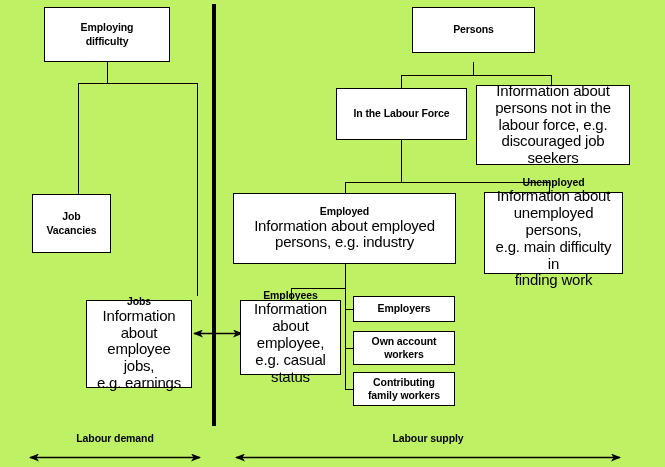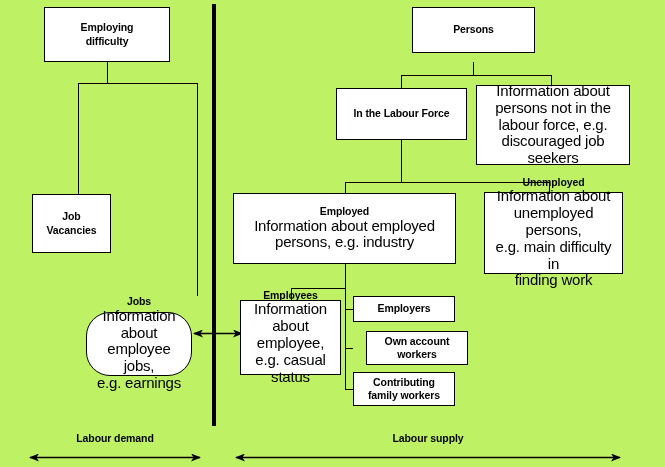--- a/index.html
+++ b/index.html
@@ -116,21 +116,21 @@
     </div>
   </div>
 
   <div class="node two-line-title" style="left:32px;top:194px;width:79px;height:59px;">
     <div class="ttl">
       <span>Job</span><br>
       <span>Vacancies</span>
     </div>
   </div>
 
-  <div class="node" style="left:86px;top:312px;width:106px;height:64px;border-radius:24px;">
+  <div class="node" style="left:86px;top:300px;width:106px;height:88px;">
     <div class="ttl">Jobs</div>
     <div class="desc">
       <span>Information about</span><br>
       <span>employee jobs,</span><br>
       <span>e.g. earnings</span>
     </div>
   </div>
 
   <div class="node" style="left:412px;top:7px;width:123px;height:46px;">
     <div class="ttl">Persons</div>
@@ -173,21 +173,21 @@
       <span>Information</span><br>
       <span>about employee,</span><br>
       <span>e.g. casual status</span>
     </div>
   </div>
 
   <div class="node" style="left:353px;top:296px;width:102px;height:26px;">
     <div class="ttl">Employers</div>
   </div>
 
-  <div class="node two-line-title" style="left:353px;top:331px;width:102px;height:34px;margin-left:13px;">
+  <div class="node two-line-title" style="left:353px;top:331px;width:102px;height:34px;">
     <div class="ttl">
       <span>Own account</span><br>
       <span>workers</span>
     </div>
   </div>
 
   <div class="node two-line-title" style="left:353px;top:372px;width:102px;height:34px;">
     <div class="ttl">
       <span>Contributing</span><br>
       <span>family workers</span>

